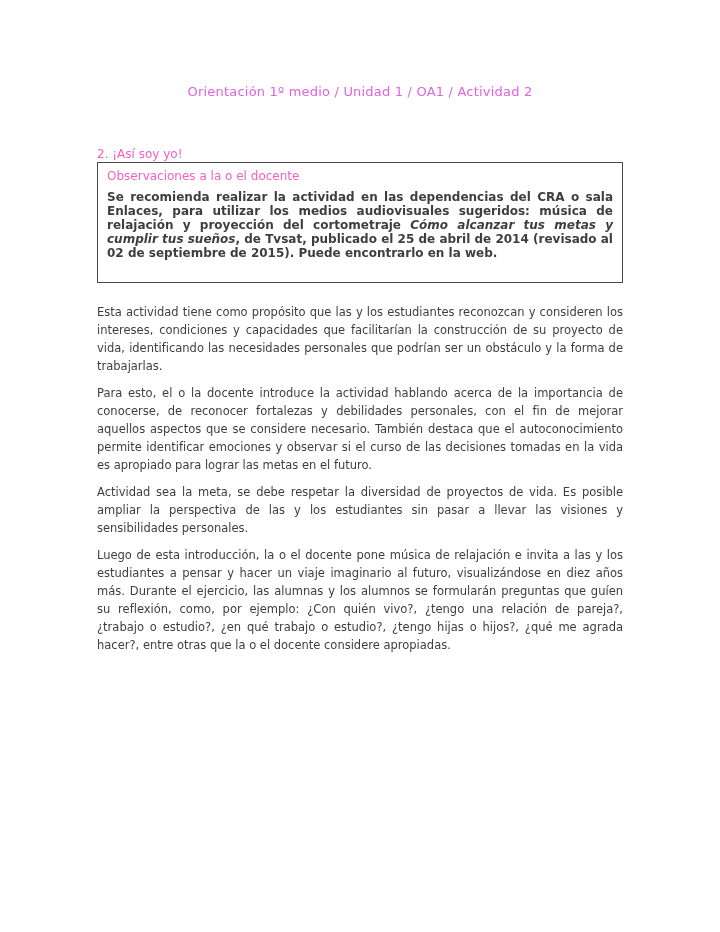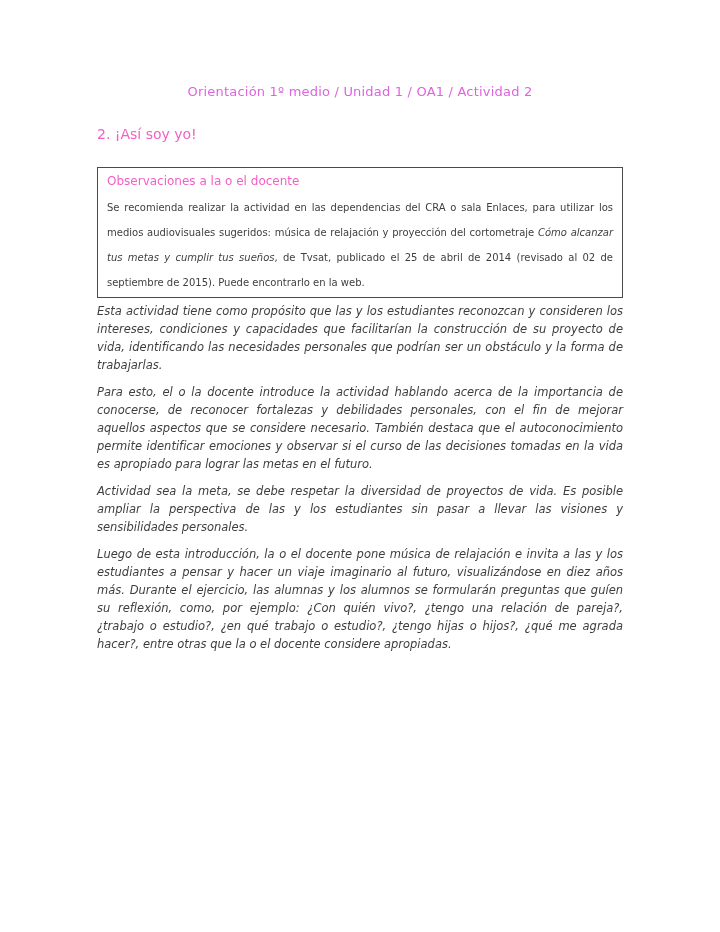--- a/index.html
+++ b/index.html
@@ -25,47 +25,46 @@
     background: var(--page-background);
   }
   .doc-title {
     text-align: center;
     color: var(--title-color);
     font-size: 13px;
     line-height: 16px;
     letter-spacing: 0.2px;
   }
   .section-heading {
-    margin-top: 26px;
+    margin-top: 46px;
     color: var(--heading-color);
-    font-size: 14px;
+    font-size: 12px;
     line-height: 16px;
   }
   .note-box {
-    margin-top: 25px;
     border: 1px solid var(--box-border-color);
-    padding: 5px 9px 2px 9px;
+    padding: 5px 9px 22px 9px;
     background: var(--page-background);
   }
   .note-header {
     color: var(--note-header-color);
     font-size: 12px;
     line-height: 17px;
     margin-bottom: 5px;
   }
   .note-body {
     color: var(--body-text-color);
-    font-size: 10px;
-    line-height: 25px;
+    font-size: 12px;
+    line-height: 14px;
     text-align: justify;
+    font-weight: bold;
   }
   .note-body em { font-style: italic; }
   .body-copy {
-    margin-top: 4px;
-    font-style: italic;
+    margin-top: 20px;
   }
   .para {
     color: var(--body-text-color);
     font-size: 11.5px;
     line-height: 18px;
     text-align: justify;
     margin-bottom: 9px;
   }
 </style>
 </head>

